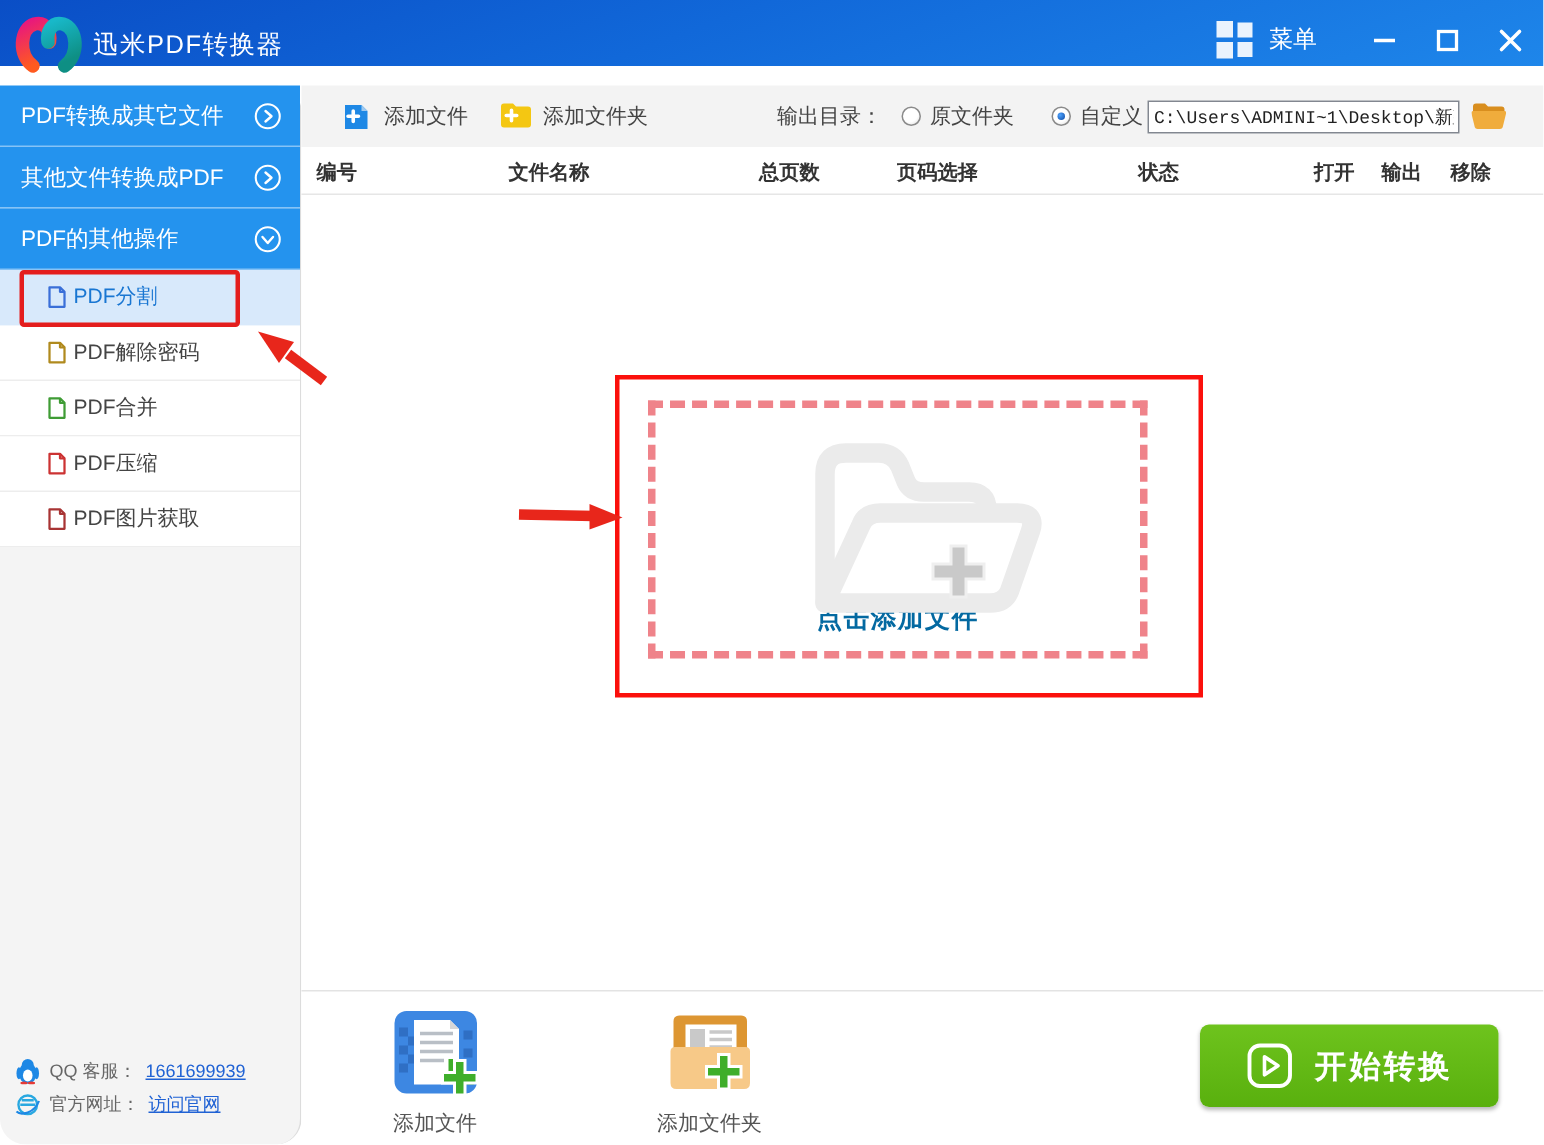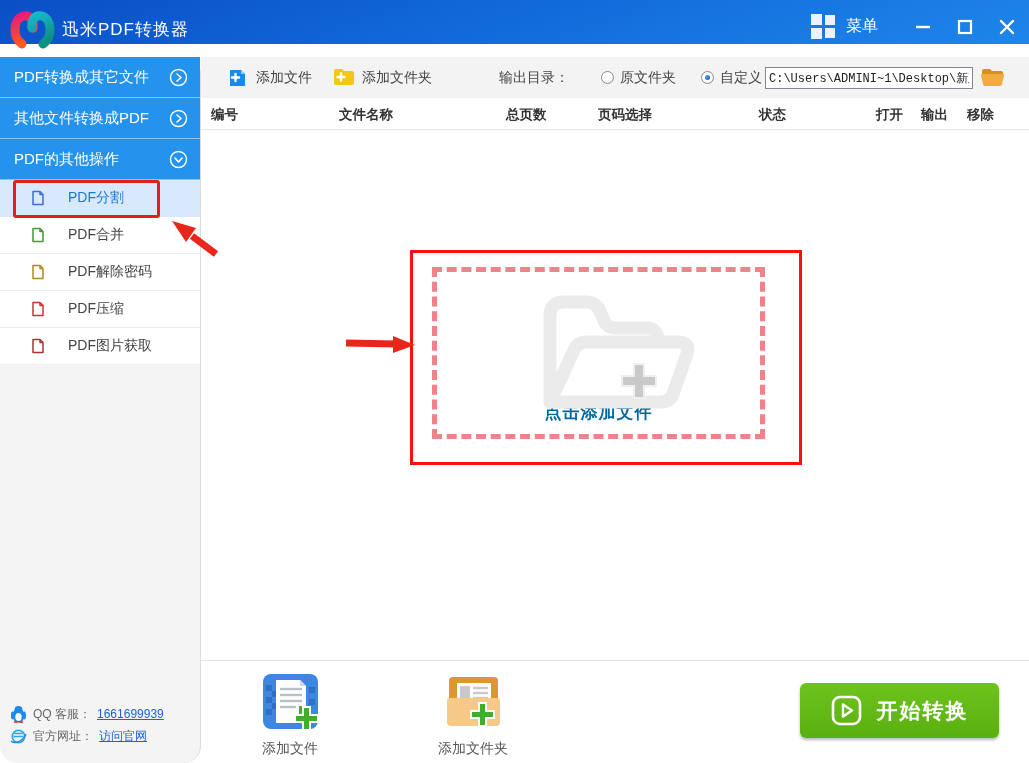--- a/index.html
+++ b/index.html
@@ -25,40 +25,40 @@
     position:absolute; left:0; top:57px; width:201px; height:706px;
     background:#f4f4f4; border-right:1px solid #dcdcdc;border-radius:17px;
   }
   .side-section {
     height:41px; background:#2493ee; border-bottom:1px solid rgba(255,255,255,.45);
     display:flex; align-items:center; padding:0 12px 0 14px; color:#fff; font-size:15px;
   }
   .side-section .grow { flex:1; }
   .sub-item {
     height:37px; background:#fff; border-bottom:1px solid #ededed;
-    display:flex; align-items:center; padding-left:30px; gap:22px;
+    display:flex; align-items:center; padding-left:30px; gap:3px;
     color:#444; font-size:14px;text-align:right;
   }
   .sub-item.selected { background:#d8e9fb; color:#1976d2; border-bottom:1px solid #d8e9fb; }
   .red-box {
     position:absolute; left:13px; top:123px; width:147px; height:38px;
     border:3px solid #e41d1d; border-radius:3px; pointer-events:none; z-index:5;
   }
   .support { position:absolute; left:10px; bottom:16px; font-size:12px; color:#666; }
   .support .row { display:flex; align-items:center; gap:6px; height:22px; }
   .support a { color:#2062d4; text-decoration:underline; }
   
   .toolbar {
     position:absolute; left:201px; top:57px; width:828px; height:41px;
     background:#f3f3f3; display:flex; align-items:center;
   }
   .tool-btn { display:flex; align-items:center; gap:7px; font-size:14px; color:#444; cursor:default; }
   .tb-addfile { position:absolute; left:27px; }
   .tb-addfolder { position:absolute; left:132px; }
-  .out-label { position:absolute; left:298px; font-size:14px; color:#444; }
+  .out-label { position:absolute; left:317px; font-size:14px; color:#444; }
   .radio-g { position:absolute; display:flex; align-items:center; gap:6px; font-size:14px; color:#444; }
   .rg1 { left:400px; } .rg2 { left:500px; }
   .radio { width:13px; height:13px; border-radius:50%; border:1px solid #8a8a8a;
            background:radial-gradient(circle at 40% 35%,#fff 55%,#d8d8d8 100%); position:relative; }
   .radio.checked::after { content:""; position:absolute; left:3px; top:3px; width:5px; height:5px; border-radius:50%;
            background:radial-gradient(circle at 35% 35%,#4da3ff,#0d47a1); }
   .path-input {
     position:absolute; left:564px; top:10px; width:208px; height:22px;
     border:1px solid #828790; background:#fff; font-family:"Liberation Mono","DejaVu Sans Mono",monospace;
     font-size:12px; padding:1px 3px; color:#222;
@@ -178,31 +178,31 @@
 
   <div class="sub-item selected">
     <svg width="16" height="16" viewBox="0 0 16 16">
       <path d="M3,1.5 h7 l3,3 v10 h-10 z" fill="none" stroke="#3a6fd8" stroke-width="1.5" stroke-linejoin="round"></path>
       <path d="M10,1.5 v3 h3" fill="none" stroke="#3a6fd8" stroke-width="1.5" stroke-linejoin="round"></path>
     </svg>
     <span>PDF分割</span>
   </div>
   <div class="sub-item">
     <svg width="16" height="16" viewBox="0 0 16 16">
+      <path d="M3,1.5 h7 l3,3 v10 h-10 z" fill="none" stroke="#b08a1e" stroke-width="1.5" stroke-linejoin="round"></path>
+      <path d="M10,1.5 v3 h3" fill="none" stroke="#b08a1e" stroke-width="1.5" stroke-linejoin="round"></path>
+    </svg>
+    <span>PDF解除密码</span>
+  </div>
+  <div class="sub-item">
+    <svg width="16" height="16" viewBox="0 0 16 16">
       <path d="M3,1.5 h7 l3,3 v10 h-10 z" fill="none" stroke="#3f9c35" stroke-width="1.5" stroke-linejoin="round"></path>
       <path d="M10,1.5 v3 h3" fill="none" stroke="#3f9c35" stroke-width="1.5" stroke-linejoin="round"></path>
     </svg>
     <span>PDF合并</span>
-  </div>
-  <div class="sub-item">
-    <svg width="16" height="16" viewBox="0 0 16 16">
-      <path d="M3,1.5 h7 l3,3 v10 h-10 z" fill="none" stroke="#b08a1e" stroke-width="1.5" stroke-linejoin="round"></path>
-      <path d="M10,1.5 v3 h3" fill="none" stroke="#b08a1e" stroke-width="1.5" stroke-linejoin="round"></path>
-    </svg>
-    <span>PDF解除密码</span>
   </div>
   <div class="sub-item">
     <svg width="16" height="16" viewBox="0 0 16 16">
       <path d="M3,1.5 h7 l3,3 v10 h-10 z" fill="none" stroke="#cc3333" stroke-width="1.5" stroke-linejoin="round"></path>
       <path d="M10,1.5 v3 h3" fill="none" stroke="#cc3333" stroke-width="1.5" stroke-linejoin="round"></path>
     </svg>
     <span>PDF压缩</span>
   </div>
   <div class="sub-item">
     <svg width="16" height="16" viewBox="0 0 16 16">

